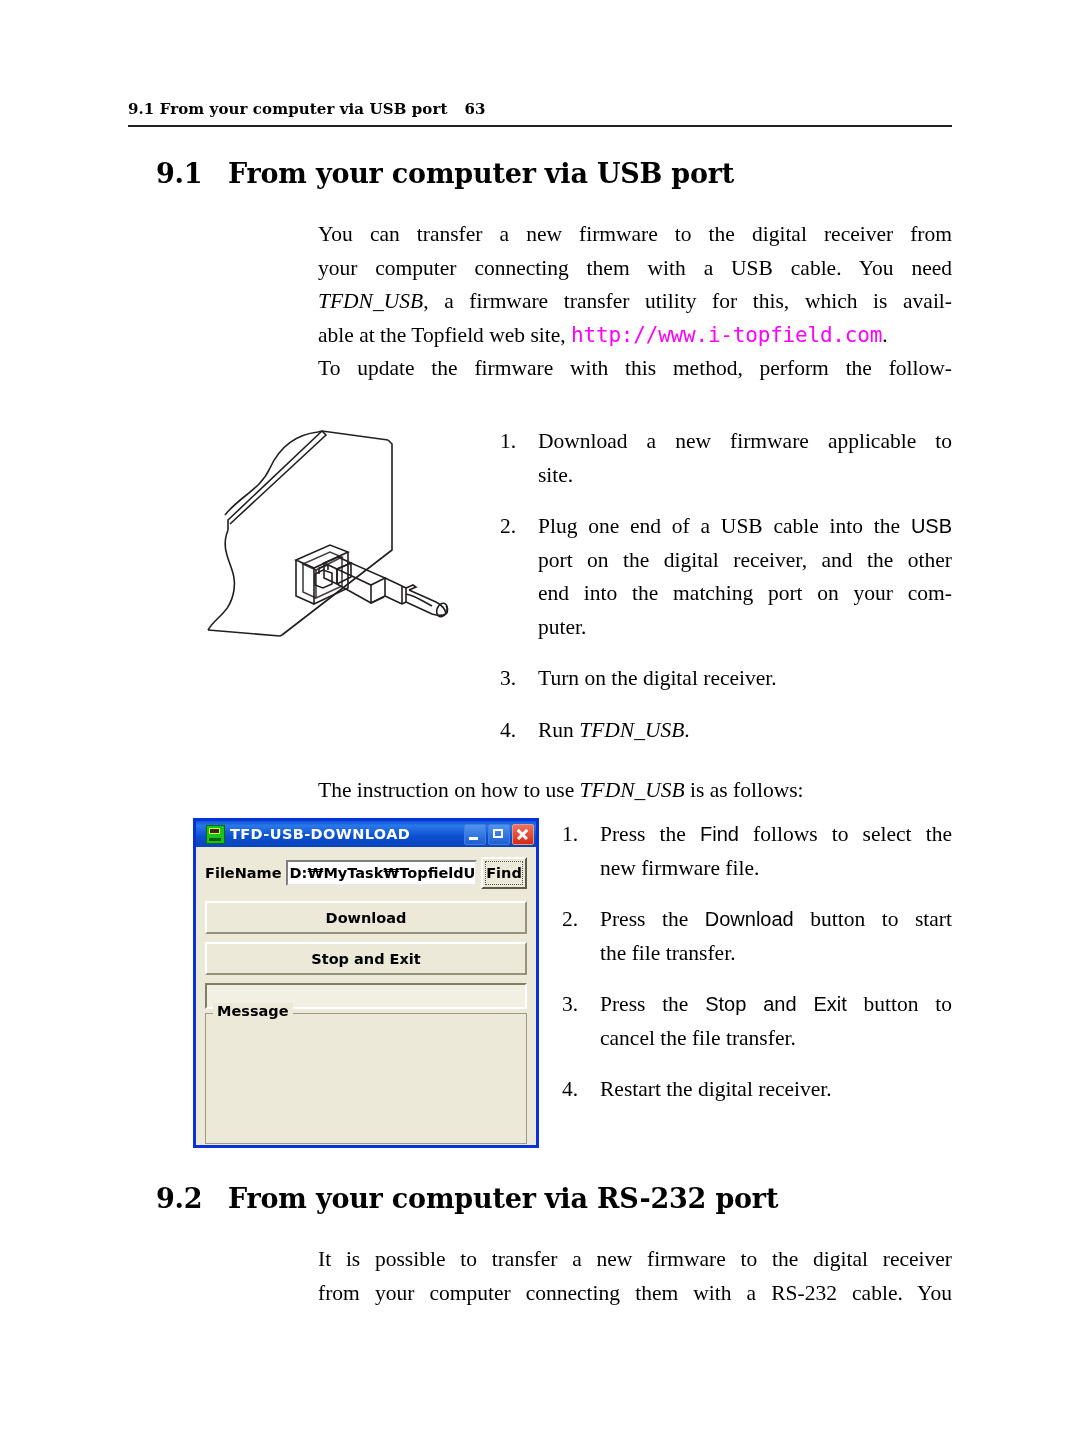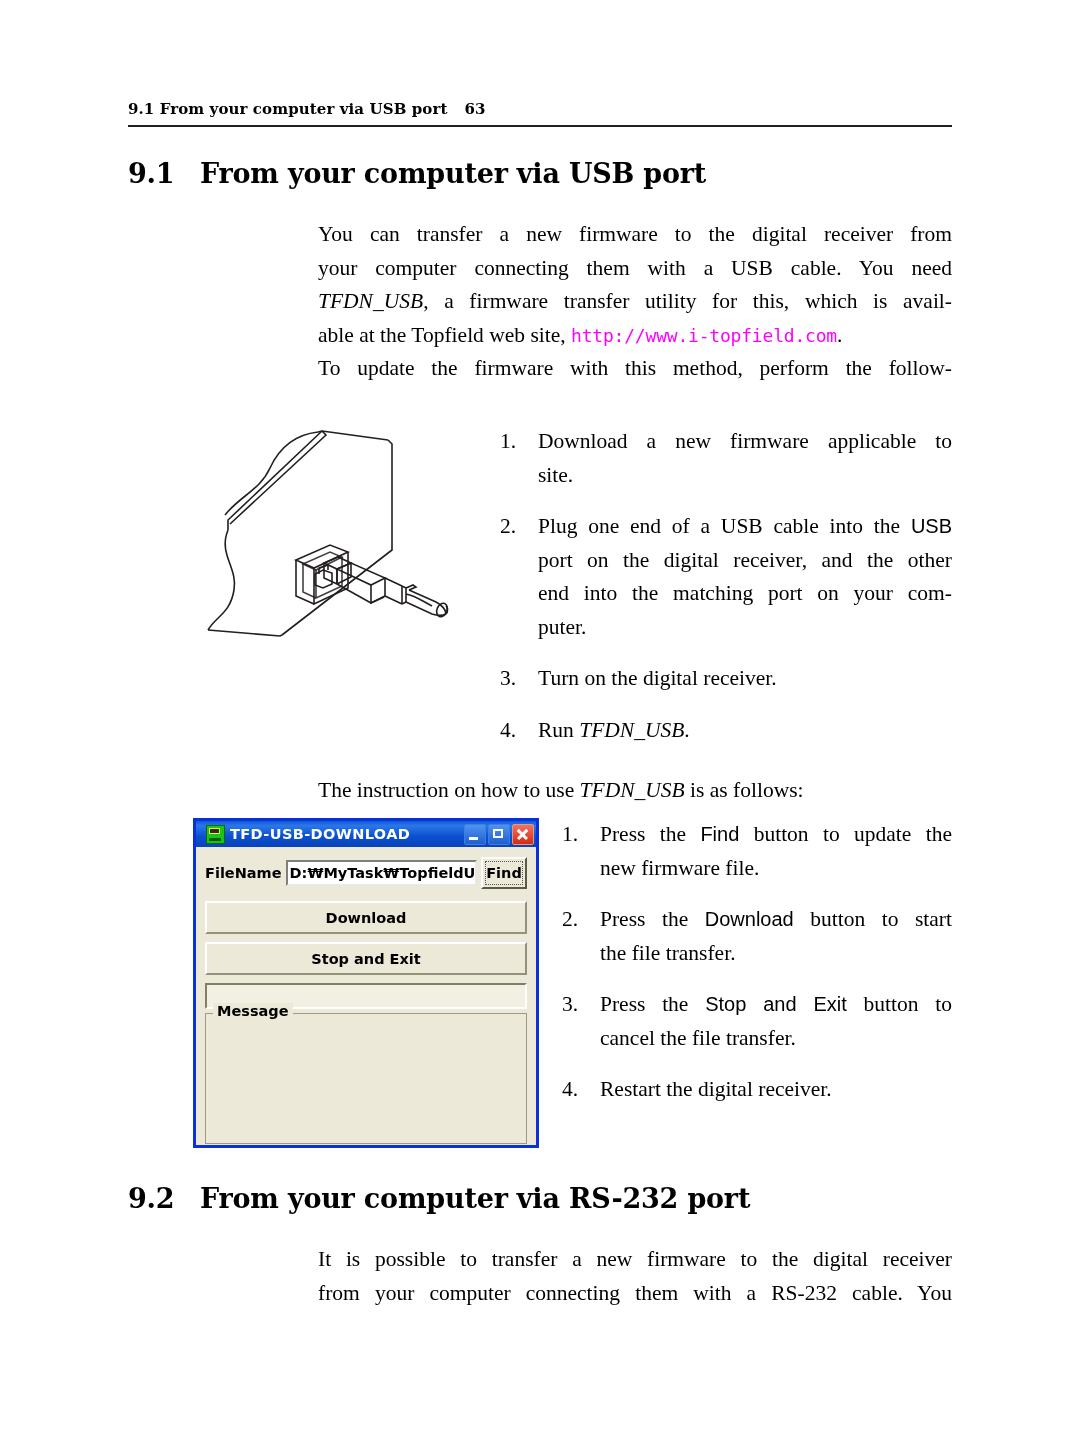--- a/index.html
+++ b/index.html
@@ -45,20 +45,21 @@
     width: 824px;
     font-family: "DejaVu Serif", "Liberation Serif", serif;
     font-weight: bold;
     font-size: 27px;
     letter-spacing: -0.2px;
     white-space: nowrap;
   }
   .section-heading .num {
     display: inline-block;
     width: 72px;
+    margin-left: 28px;
   }
   #heading-91 { top: 158px; }
   #heading-92 { top: 1183px; }
 
   
   .body-col {
     position: absolute;
     left: 318px;
     width: 634px;
     font-size: 21.5px;
@@ -115,21 +116,21 @@
   }
   
   .uiterm {
     font-family: "Liberation Sans", "DejaVu Sans", sans-serif;
     font-size: 20px;
   }
   
   .url {
     font-family: "DejaVu Sans Mono", "Liberation Mono", monospace;
     color: #ff00ff;
-    font-size: 18px;
+    font-size: 21px;
     letter-spacing: -0.2px;
   }
 
   
   #usb-figure {
     position: absolute;
     left: 170px;
     top: 418px;
     width: 340px;
     height: 240px;
@@ -493,21 +494,21 @@
     <div class="group-message">
       <span class="legend">Message</span>
       <div></div>
     </div>
   </div>
 </div>
 
 <ol class="proc-list" id="list-tfdn">
   <li>
     <span class="marker">1.</span>
-    <span class="ln-just"><span>Press the </span><span class="uiterm">Find</span><span> button to update the</span></span>
+    <span class="ln-just"><span>Press the </span><span class="uiterm">Find</span><span> follows to select the</span></span>
     <span class="ln-last">new firmware file.</span>
   </li>
   <li>
     <span class="marker">2.</span>
     <span class="ln-just"><span>Press the </span><span class="uiterm">Download</span><span> button to start</span></span>
     <span class="ln-last">the file transfer.</span>
   </li>
   <li>
     <span class="marker">3.</span>
     <span class="ln-just"><span>Press the </span><span class="uiterm">Stop and Exit</span><span> button to</span></span>

